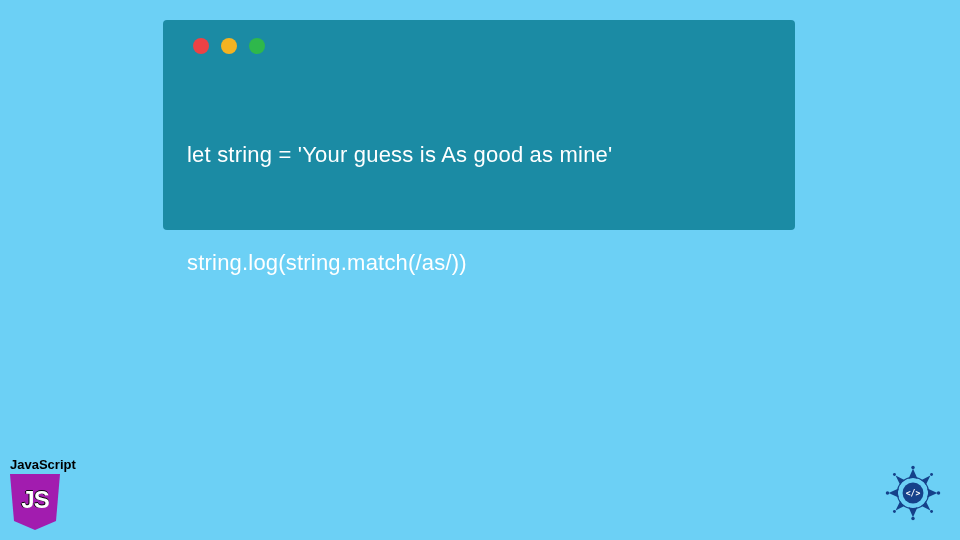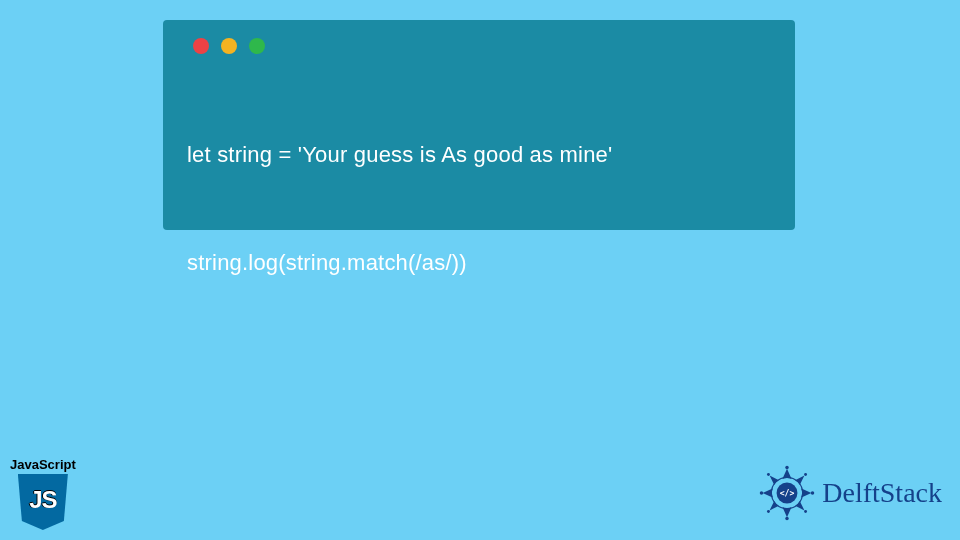--- a/index.html
+++ b/index.html
@@ -40,31 +40,30 @@
     white-space: pre;
     letter-spacing: 0.2px;
   }
   .code-line { margin-bottom: 22px; }
   .js-badge {
     position: absolute;
     left: 10px;
     bottom: 10px;
     display: flex;
     flex-direction: column;
-    align-items: center;
   }
   .js-badge .label {
     font-size: 13px;
     font-weight: bold;
     color: #000;
     margin-bottom: 2px;
   }
   .js-badge .shield {
     width: 50px; height: 56px;
-    background: #0369a1;
+    background: #a21caf;
     position: relative;
     clip-path: polygon(0 0, 100% 0, 92% 84%, 50% 100%, 8% 84%);
     display: flex;
     align-items: center;
     justify-content: center;
   }
   .js-badge .shield span {
     font-family: Arial, sans-serif;
     font-weight: 900;
     font-size: 24px;
@@ -135,14 +134,13 @@
         <circle cx="50" cy="94" r="3"></circle>
         <circle cx="6" cy="50" r="3"></circle>
         <circle cx="94" cy="50" r="3"></circle>
         <circle cx="18" cy="18" r="2.5"></circle>
         <circle cx="82" cy="18" r="2.5"></circle>
         <circle cx="18" cy="82" r="2.5"></circle>
         <circle cx="82" cy="82" r="2.5"></circle>
       </g>
     </g>
   </svg>
-  <div class="text">DelftStack</div>
 </div>
 
 </body></html>

